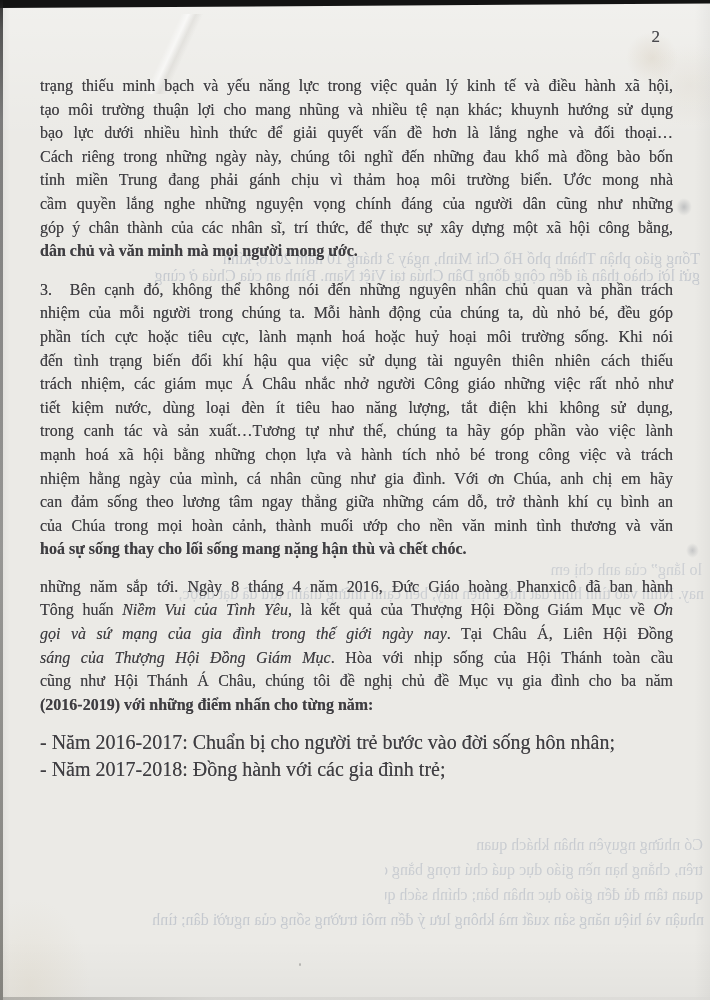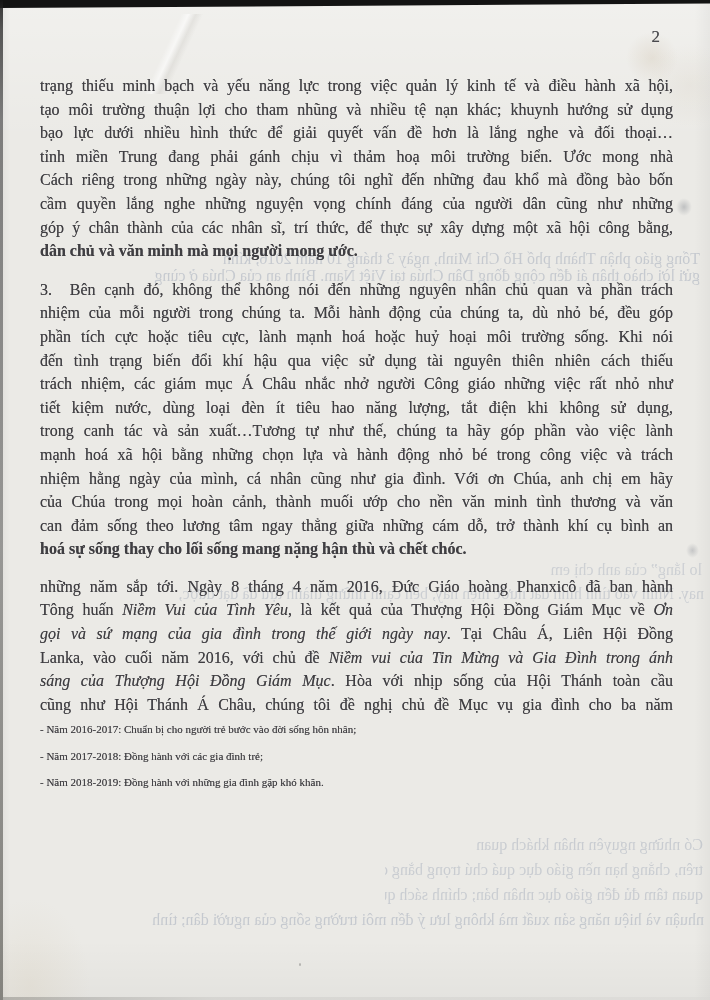--- a/index.html
+++ b/index.html
@@ -38,21 +38,21 @@
   .content { position:absolute; left:40px; width:633px; top:0;
     text-shadow:0 0 .5px rgba(63,62,66,.65); }
   .para { margin:0; font-size:16px; line-height:23.6px; }
   .p1 { margin-top:74px; }
   .p3 { margin-top:15px; }
   .p4 { margin-top:14px; }
   .line { display:block; text-align:justify; text-align-last:justify; }
   .line.last { text-align-last:auto;font-weight:bold; }
   .para em { font-style:italic; }
   .para strong { font-weight:normal; }
-  .list { font-size:11px; }
+  .list { margin-top:13px; font-size:20px; }
   .list-item { line-height:26.5px; text-align:left; }
 
   .ghost { position:absolute; font-size:16px; line-height:20px; color:#8f9aae; opacity:.40;
     transform:scaleX(-1); filter:blur(.35px); white-space:nowrap; overflow:hidden;
     font-family:"Liberation Serif","DejaVu Serif",serif; }
   .g1 { top:249px; left:58px;  width:642px; }
   .g2 { top:266px; left:58px;  width:642px; }
   .g3 { top:560px; left:470px; width:232px; opacity:.32; }
   .g4 { top:584px; left:60px;  width:644px; opacity:.34; }
   .g5 { top:835px; left:425px; width:278px; opacity:.36; }
@@ -80,53 +80,52 @@
   <div class="ghost g4">nay. Nhìn vào tình hình đất nước hiện nay, bên cạnh những thành tựu đã đạt được,</div>
   <div class="ghost g5">Có những nguyên nhân khách quan</div>
   <div class="ghost g6">trên, chẳng hạn nền giáo dục quá chú trọng bằng cấp</div>
   <div class="ghost g7">quan tâm đủ đến giáo dục nhân bản; chính sách quá đề cao lợi</div>
   <div class="ghost g8">nhuận và hiệu năng sản xuất mà không lưu ý đến môi trường sống của người dân; tình</div>
 
   <main class="content">
 
     <p class="para p1">
       <span class="line">trạng thiếu minh bạch và yếu năng lực trong việc quản lý kinh tế và điều hành xã hội,</span>
-      <span class="line">tạo môi trường thuận lợi cho tham nhũng và nhiều tệ nạn khác; khuynh hướng sử dụng</span>
+      <span class="line">tạo môi trường thuận lợi cho mang nhũng và nhiều tệ nạn khác; khuynh hướng sử dụng</span>
       <span class="line">bạo lực dưới nhiều hình thức để giải quyết vấn đề hơn là lắng nghe và đối thoại…</span>
+      <span class="line">Cách riêng trong những ngày này, chúng tôi nghĩ đến những đau khổ mà đồng bào bốn</span>
       <span class="line">tỉnh miền Trung đang phải gánh chịu vì thảm hoạ môi trường biển. Ước mong nhà</span>
-      <span class="line">Cách riêng trong những ngày này, chúng tôi nghĩ đến những đau khổ mà đồng bào bốn</span>
       <span class="line">cầm quyền lắng nghe những nguyện vọng chính đáng của người dân cũng như những</span>
       <span class="line">góp ý chân thành của các nhân sĩ, trí thức, để thực sự xây dựng một xã hội công bằng,</span>
       <span class="line last">dân chủ và văn minh mà mọi người mong ước.</span>
     </p>
 
     <p class="para p3">
       <span class="line">3.&nbsp; Bên cạnh đó, không thể không nói đến những nguyên nhân chủ quan và phần trách</span>
       <span class="line">nhiệm của mỗi người trong chúng ta. Mỗi hành động của chúng ta, dù nhỏ bé, đều góp</span>
       <span class="line">phần tích cực hoặc tiêu cực, lành mạnh hoá hoặc huỷ hoại môi trường sống. Khi nói</span>
       <span class="line">đến tình trạng biến đổi khí hậu qua việc sử dụng tài nguyên thiên nhiên cách thiếu</span>
       <span class="line">trách nhiệm, các giám mục Á Châu nhắc nhở người Công giáo những việc rất nhỏ như</span>
       <span class="line">tiết kiệm nước, dùng loại đèn ít tiêu hao năng lượng, tắt điện khi không sử dụng,</span>
       <span class="line">trong canh tác và sản xuất…Tương tự như thế, chúng ta hãy góp phần vào việc lành</span>
-      <span class="line">mạnh hoá xã hội bằng những chọn lựa và hành động nhỏ bé trong công việc và trách</span>
+      <span class="line">mạnh hoá xã hội bằng những chọn lựa và hành tích nhỏ bé trong công việc và trách</span>
       <span class="line">nhiệm hằng ngày của mình, cá nhân cũng như gia đình. Với ơn Chúa, anh chị em hãy</span>
+      <span class="line">can đảm sống theo lương tâm ngay thẳng giữa những cám dỗ, trở thành khí cụ bình an</span>
       <span class="line">của Chúa trong mọi hoàn cảnh, thành muối ướp cho nền văn minh tình thương và văn</span>
-      <span class="line">can đảm sống theo lương tâm ngay thẳng giữa những cám dỗ, trở thành khí cụ bình an</span>
       <span class="line last">hoá sự sống thay cho lối sống mang nặng hận thù và chết chóc.</span>
     </p>
 
     <p class="para p4">
       <span class="line">những năm sắp tới. Ngày 8 tháng 4 năm 2016, Đức Giáo hoàng Phanxicô đã ban hành</span>
       <span class="line"><span>Tông huấn </span><em>Niềm Vui của Tình Yêu</em><span>, là kết quả của Thượng Hội Đồng Giám Mục về </span><em>Ơn</em></span>
       <span class="line"><em>gọi và sứ mạng của gia đình trong thế giới ngày nay</em><span>. Tại Châu Á, Liên Hội Đồng</span></span>
-      <span class="line"><span>Lanka, vào cuối năm 2016, với chủ đề </span><em>Niềm vui của Tin Mừng và Gia Đình trong ánh</em></span>
       <span class="line"><em>sáng của Thượng Hội Đồng Giám Mục</em><span>. Hòa với nhịp sống của Hội Thánh toàn cầu</span></span>
       <span class="line"><span>cũng như Hội Thánh Á Châu, chúng tôi đề nghị chủ đề </span><strong>Mục vụ gia đình</strong><span> cho ba năm</span></span>
+      <span class="line last">(2016-2019) với những điểm nhấn cho từng năm:</span>
     </p>
 
     <div class="list">
       <div class="list-item">- Năm 2016-2017: Chuẩn bị cho người trẻ bước vào đời sống hôn nhân;</div>
       <div class="list-item">- Năm 2017-2018: Đồng hành với các gia đình trẻ;</div>
-      <div class="list-item">- Năm 2018-2019: Đồng hành với những gia đình gặp khó khăn.</div>
     </div>
 
   </main>
 </div>
 
 </body></html>

